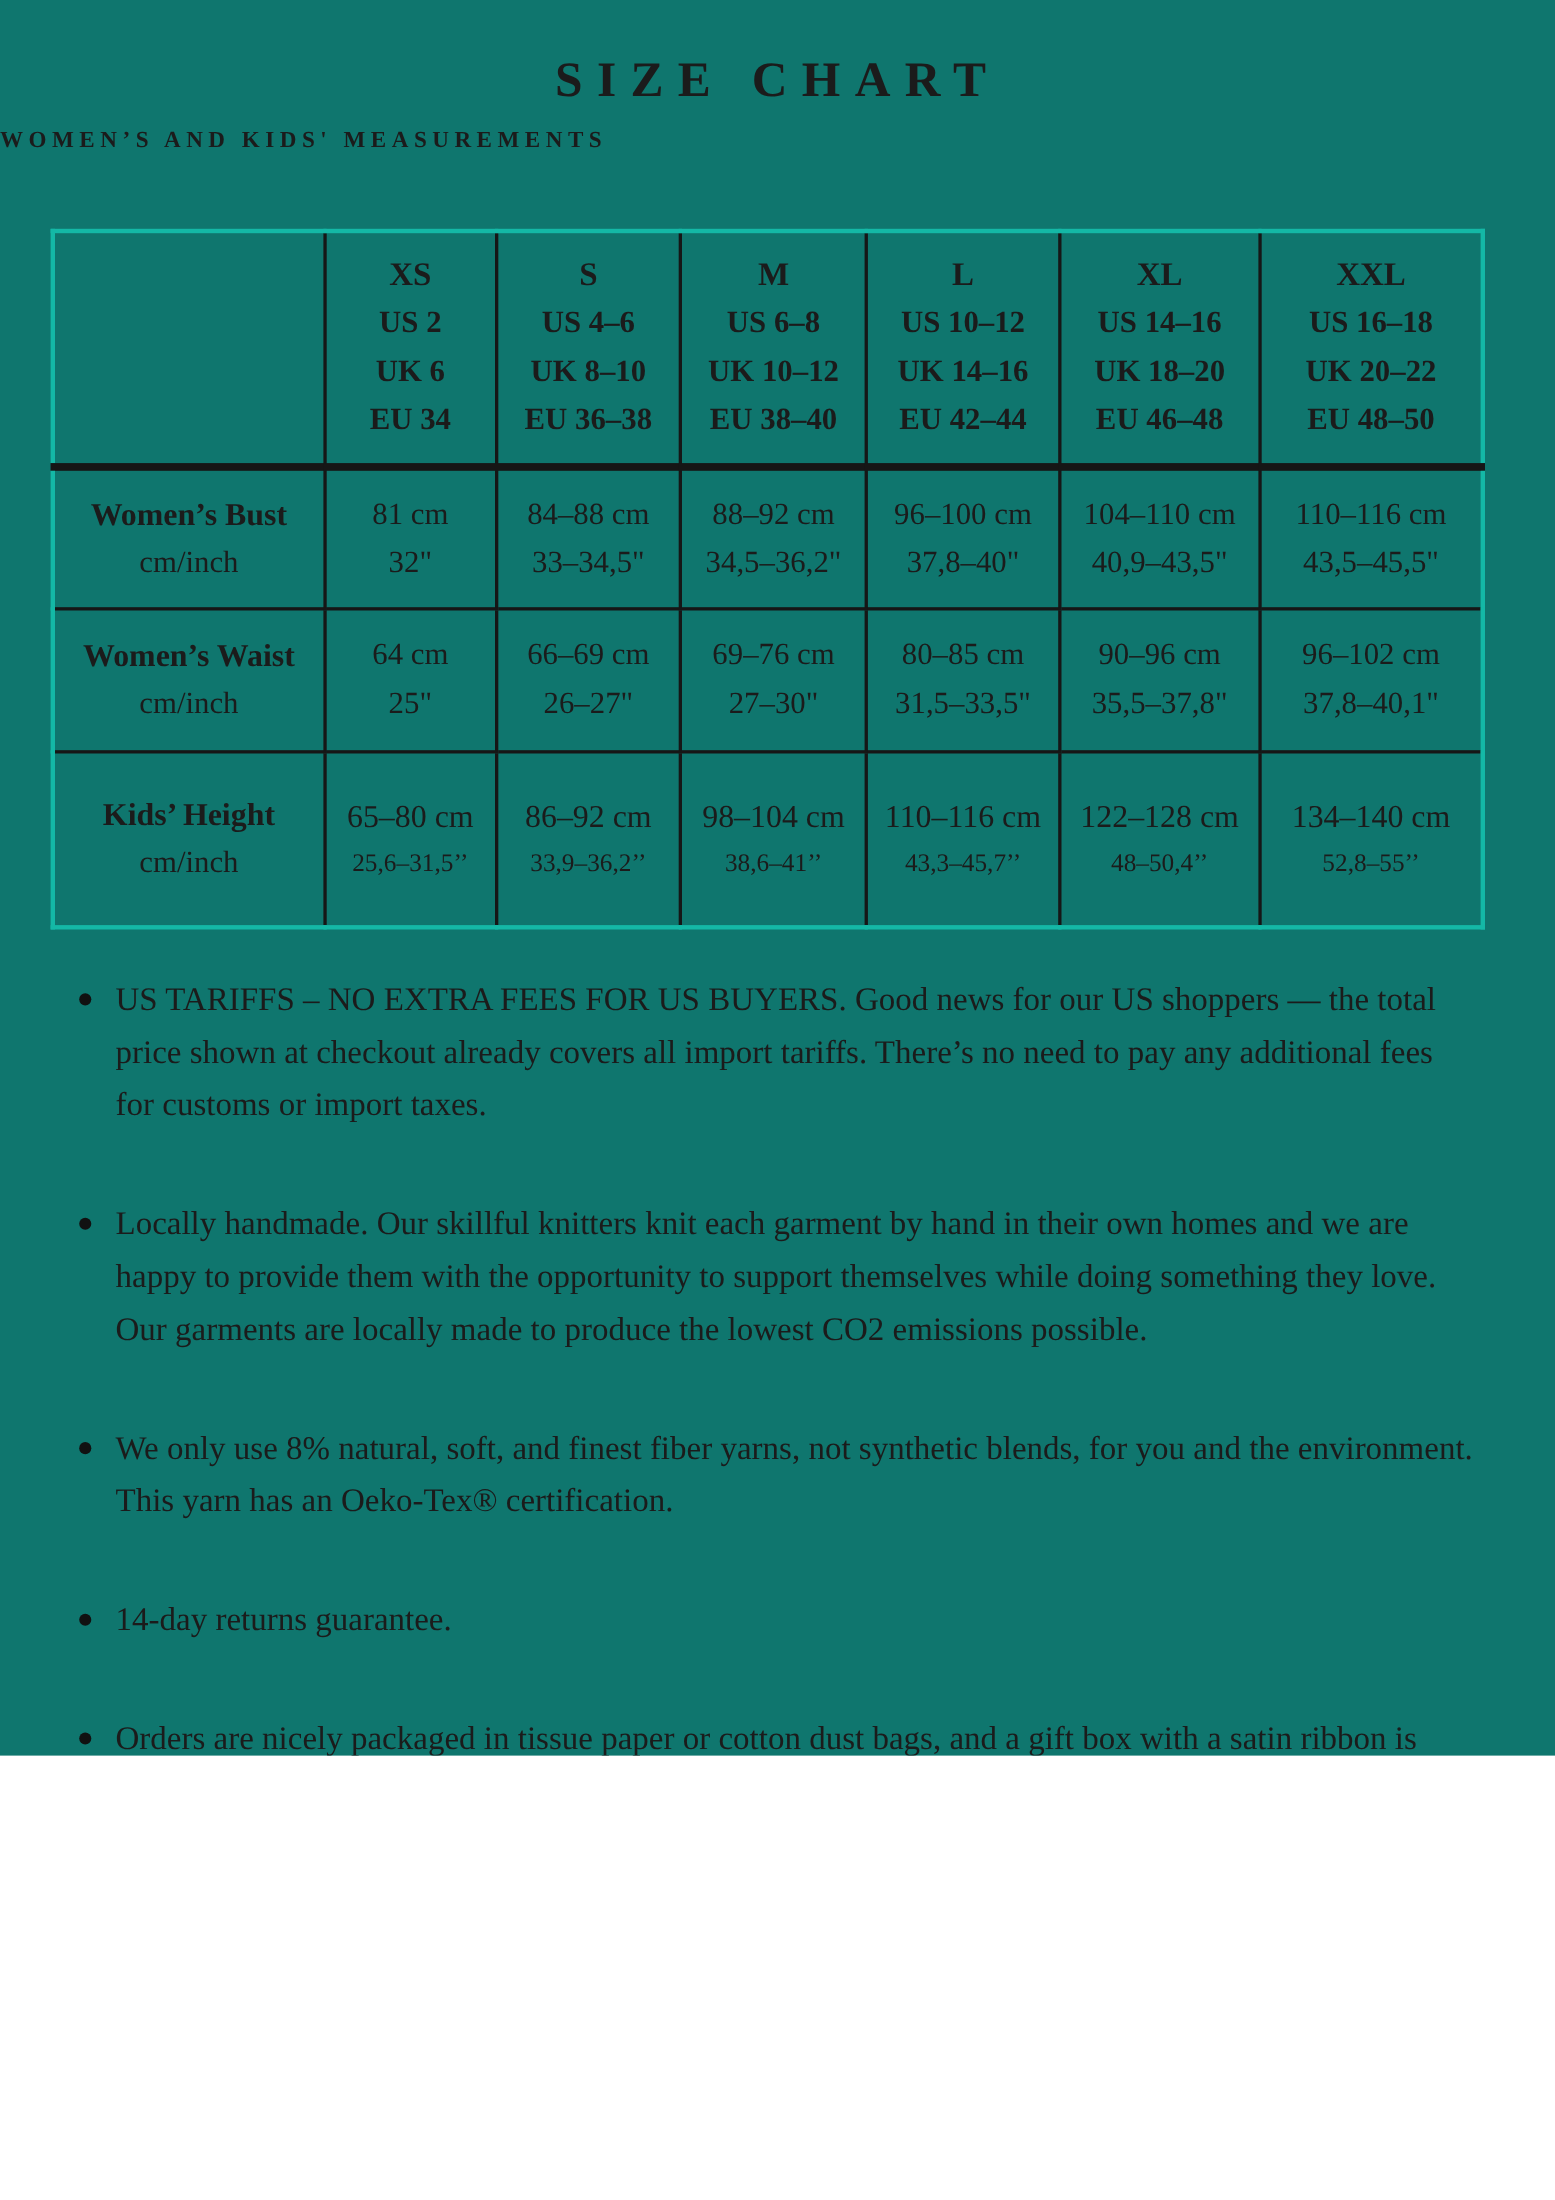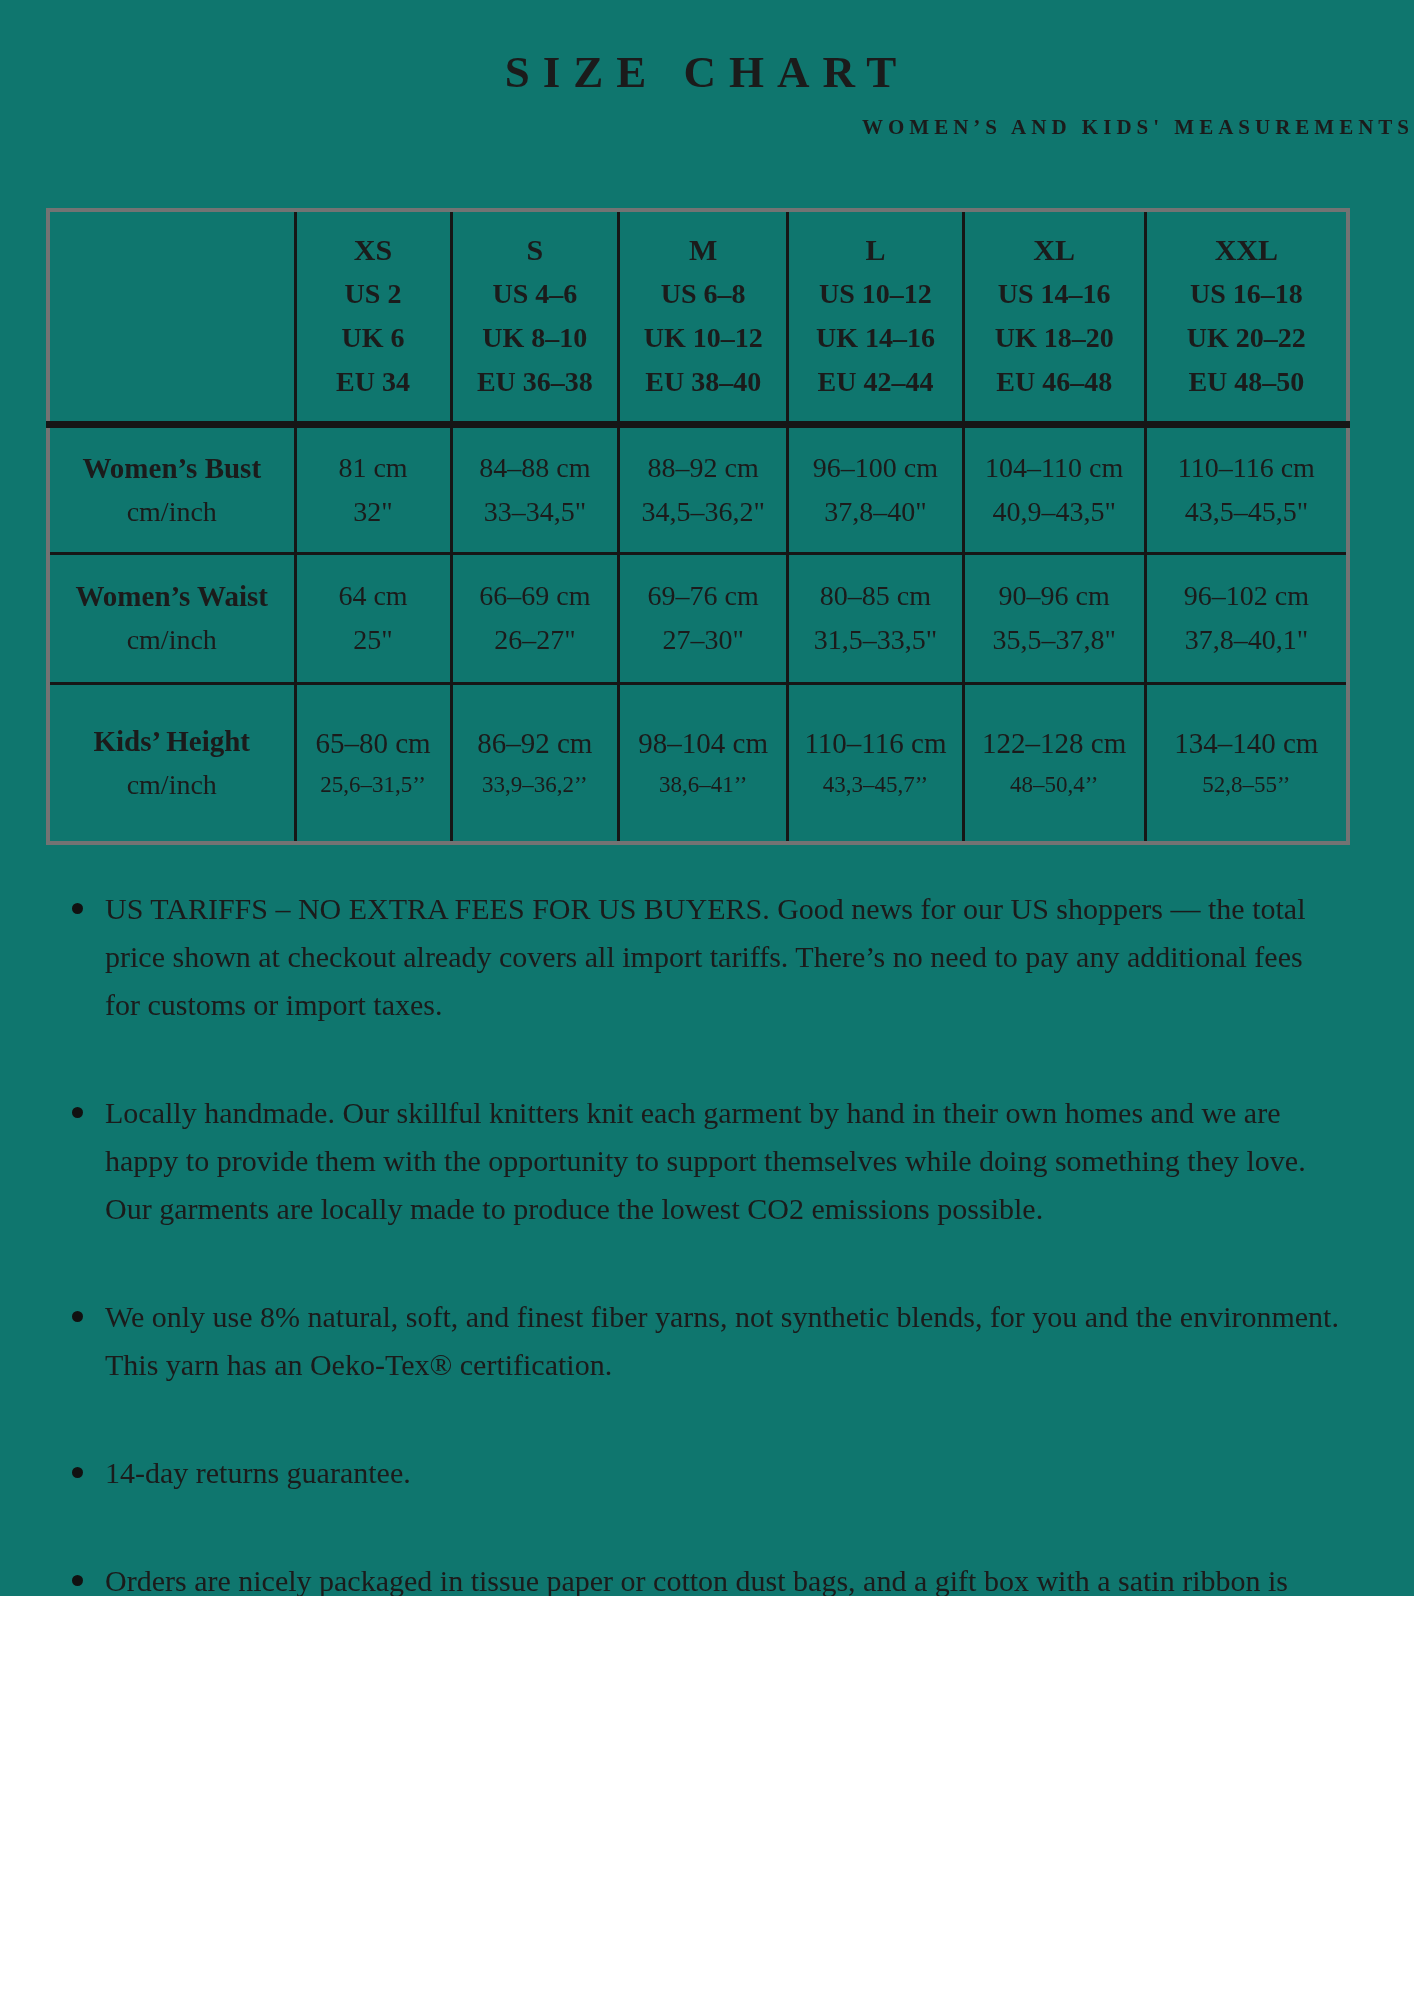--- a/index.html
+++ b/index.html
@@ -14,31 +14,31 @@
   }
   .page-title{
     margin:0;padding-top:46px;
     text-align:center;
     font-size:45px;line-height:52px;
     font-weight:bold;
     letter-spacing:13px;
   }
   .page-subtitle{
     margin-top:16px;
-    text-align:right;
+    text-align:left;
     font-size:21px;line-height:26px;
     font-weight:bold;
     letter-spacing:5px;
   }
   table.size-table{
     margin:68px auto 0 46px;
     width:1304px;
     border-collapse:collapse;
     table-layout:fixed;
-    border:4px solid #737373;
+    border:4px solid #14b8a6;
   }
   .size-table th,.size-table td{
     border:3px solid #161616;
     text-align:center;
     vertical-align:middle;
     padding:0;
     font-size:28px;
     line-height:44px;
     font-weight:normal;
   }

